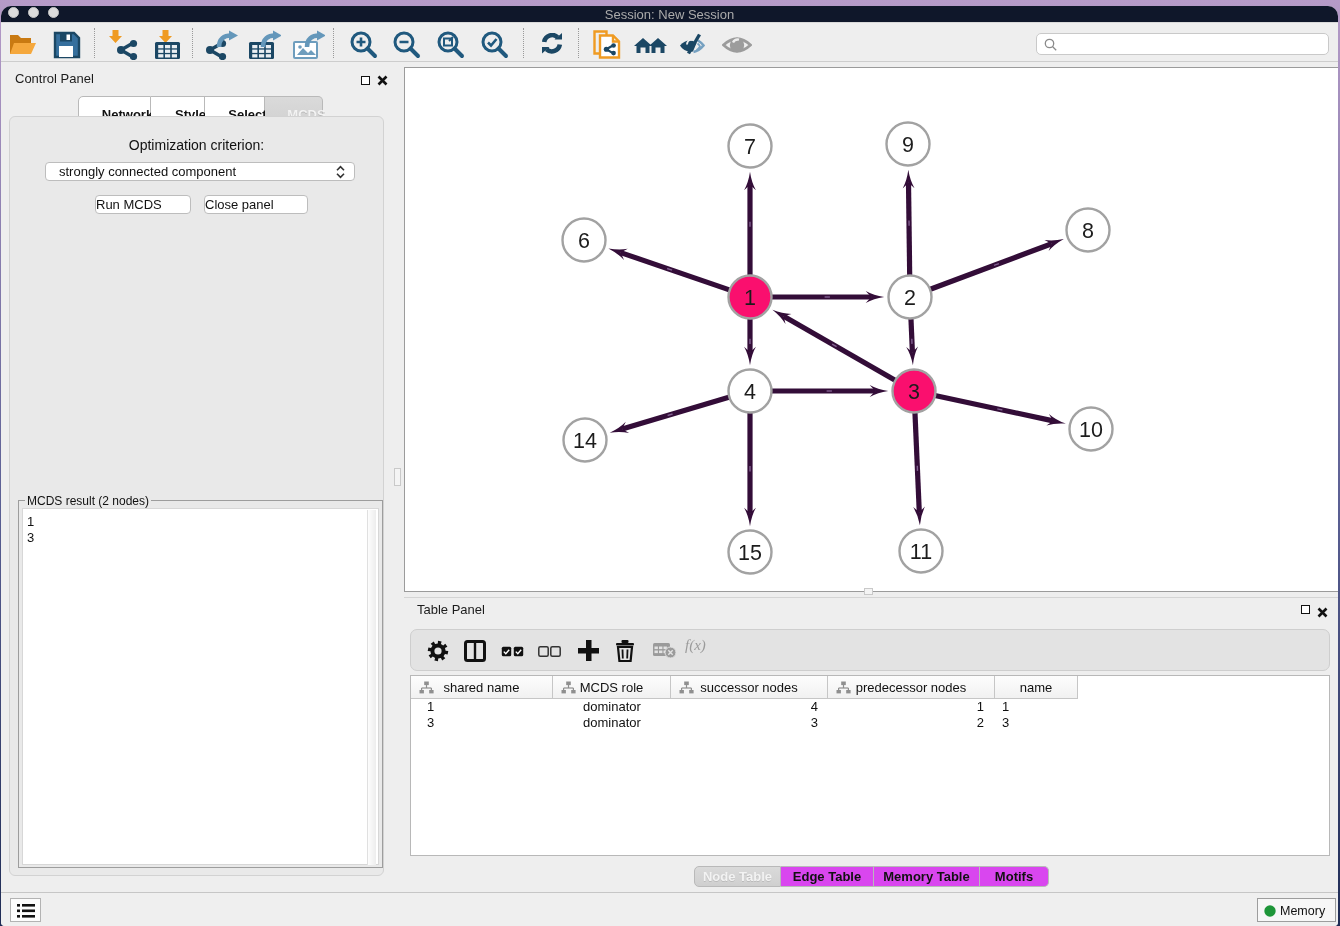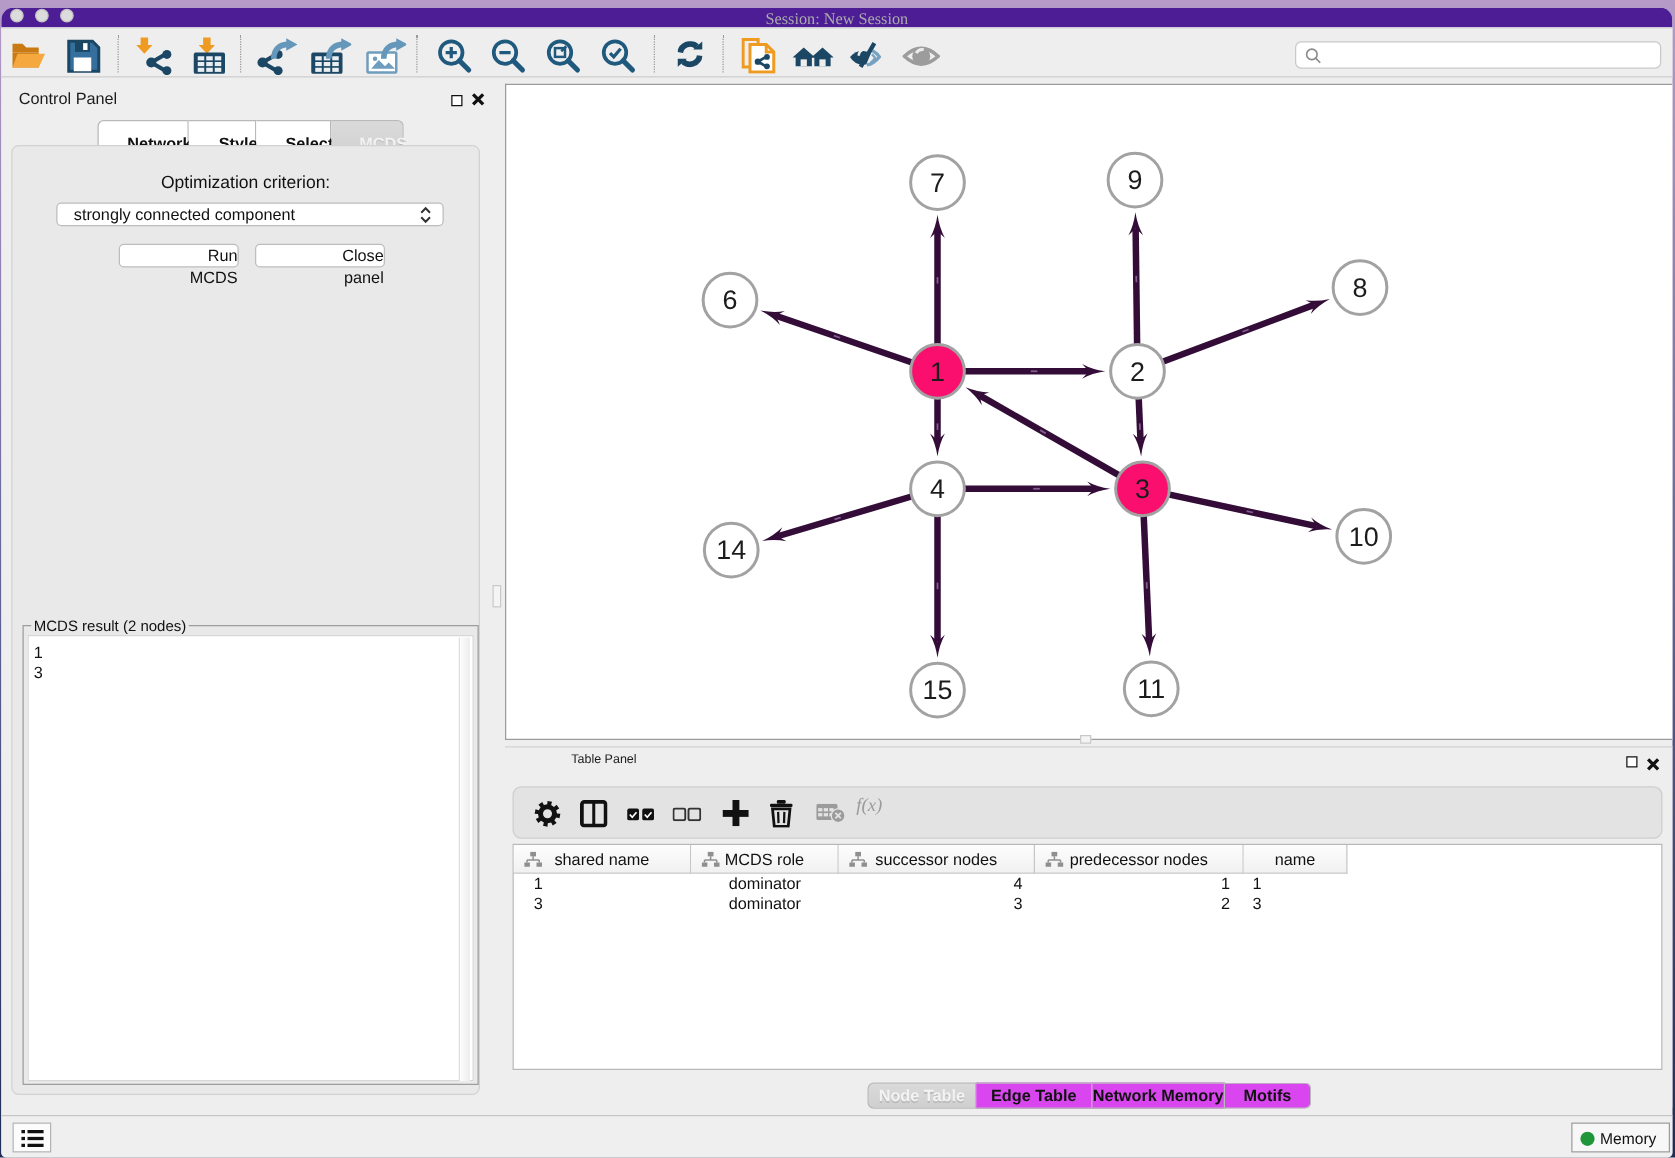--- a/index.html
+++ b/index.html
@@ -2,41 +2,41 @@
 <html><head>
 <meta charset="utf-8">
 <style>
 * { margin:0; padding:0; box-sizing:border-box; }
 html,body { width:1340px; height:926px; overflow:hidden; }
 body { font-family:"Liberation Sans", sans-serif; background:linear-gradient(#b69bc8, #5a5f93 55%, #1f2c55); }
 #win { position:absolute; left:1px; top:6px; width:1337px; height:920px;
   background:#eeeeee; border-radius:10px 10px 4px 4px; overflow:hidden; }
 .abs { position:absolute; }
 
-#titlebar { left:0; top:0; width:100%; height:16px; background:#4c1d95;font-family:Liberation Serif, serif; }
+#titlebar { left:0; top:0; width:100%; height:16px; background:#0f172a; }
 .mcirc { width:11px; height:11px; border-radius:50%; background:#dcdcdc; border:1px solid #c3c3c3; top:1px; }
 #apptitle { width:100%; top:1px; text-align:center; font-size:13px; color:#ababab; }
 
 #toolbar { left:0; top:16px; width:100%; height:40px; background:#eeeeee; border-top:1px solid #d9d9d9; border-bottom:1px solid #cdcdcd; }
 .tsep { top:5px; height:30px; width:1px; border-left:1px dotted #9a9a9a; }
 #searchbox { left:1035px; top:10px; width:293px; height:22px; background:#ffffff; border:1px solid #c9c9c9; border-radius:5px; }
 
 #cpanel { left:0; top:57px; width:391px; height:829px; background:#eeeeee; }
 #cpanel-title { left:14px; top:8px; font-size:13px; color:#1c1c1c; }
 .float-ic { width:9px; height:9px; border:1.5px solid #111; background:#fff; }
 .tabs { position:absolute; display:flex; }
 .tab { height:36px; font-size:13px; color:#111; background:#ffffff; border:1px solid #b9b9b9; border-left:none;
   display:flex; align-items:center; justify-content:center; font-weight:700;padding-left:26px; }
 .tab.first { border-left:1px solid #b9b9b9; border-radius:5px 0 0 5px; }
 .tab.last { border-radius:0 5px 5px 0; }
 .tab.sel { background:linear-gradient(#dadada,#cfcfcf); color:#f3f3f3; text-shadow:0 1px 0 #bbb; }
 #cp-body { left:8px; top:53px; width:375px; height:760px; background:#e9e9e9; border:1px solid #d2d2d2; border-radius:6px; }
 #optlabel { width:100%; top:74px; text-align:center; font-size:14px; color:#111; }
 #combo { left:44px; top:99px; width:310px; height:19px; background:#fff; border:1px solid #bdbdbd; border-radius:4px; font-size:13px; color:#111; line-height:17px; padding-left:13px; }
-.btn { background:#ffffff; border:1px solid #bdbdbd; border-radius:4px; font-size:13px; color:#111; text-align:right; line-height:17px; height:19px;padding-left:46px; }
+.btn { background:#ffffff; border:1px solid #bdbdbd; border-radius:4px; font-size:13px; color:#111; text-align:left; line-height:17px; height:19px; }
 #fieldset { left:17px; top:437px; width:365px; height:368px; border:1px solid #9d9d9d; }
 #fieldlegend { left:6px; top:-7px; background:#e9e9e9; font-size:12px; color:#111; padding:0 2px; }
 #fieldwhite { left:3px; top:7px; width:357px; height:357px; background:#fff; border:1px solid #d7d7d7; }
 #fscroll { right:2px; top:1px; width:9px; height:355px; background:linear-gradient(90deg,#fdfdfd,#ededed); border-left:1px solid #e0e0e0; }
 
 #statusbar { left:0; top:886px; width:100%; height:34px; background:#efefef; border-top:1px solid #c6c6c6; }
 #memorybtn { left:1256px; top:5px; width:79px; height:24px; background:#f7f7f7; border:1px solid #9d9d9d; font-size:13px; color:#111; }
 #listbtn { left:9px; top:5px; width:31px; height:24px; background:#fcfcfc; border:1px solid #b3b3b3; }
 
 #netwin { left:403px; top:61px; width:934px; height:525px; background:#ffffff; border:1px solid #9b9b9b; border-right:none; }
@@ -321,21 +321,21 @@
         <text x="516.0" y="471.5" text-anchor="middle" font-size="21.5" fill="#1c1c1c">11</text>
         <circle cx="180.0" cy="353.0" r="21.5" fill="#ffffff" stroke="#a2a2a2" stroke-width="2.4"></circle>
         <text x="180.0" y="360.5" text-anchor="middle" font-size="21.5" fill="#1c1c1c">14</text>
         <circle cx="345.0" cy="465.0" r="21.5" fill="#ffffff" stroke="#a2a2a2" stroke-width="2.4"></circle>
         <text x="345.0" y="472.5" text-anchor="middle" font-size="21.5" fill="#1c1c1c">15</text>
       </svg>
   </div>
   <div class="abs" style="left:863px;top:582px;width:9px;height:7px;background:#f4f4f4;border:1px solid #c9c9c9;"></div>
   <div class="abs" style="left:393px;top:462px;width:7px;height:18px;background:#f4f4f4;border:1px solid #c9c9c9;"></div>
   <div id="tpanel" class="abs">
-    <div class="abs" style="left:13px;top:4px;font-size:10px;color:#1c1c1c;margin-left:40px;">Table Panel</div>
+    <div class="abs" style="left:13px;top:4px;font-size:13px;color:#1c1c1c;">Table Panel</div>
     <div class="float-ic abs" style="left:897px;top:7px;"></div>
     <div class="abs" style="left:913px;top:6px;"><svg width="11" height="11" viewBox="0 0 11 11">
           <path d="M1.5 1.5 L9.5 9.5 M9.5 1.5 L1.5 9.5" stroke="#111" stroke-width="2.6"></path>
         </svg></div>
     <div id="tptools" class="abs">
         <svg class="abs" style="left:16px;top:10px" width="22" height="22" viewBox="0 0 22 22">
           <path d="M11.0,0.7 L14.6,1.4 L13.9,4.0 L16.2,5.5 L18.3,3.7 L20.4,6.8 L18.0,8.1 L18.6,10.8 L21.3,11.0 L20.6,14.6 L18.0,13.9 L16.5,16.2 L18.3,18.3 L15.2,20.4 L13.9,18.0 L11.2,18.6 L11.0,21.3 L7.4,20.6 L8.1,18.0 L5.8,16.5 L3.7,18.3 L1.6,15.2 L4.0,13.9 L3.4,11.2 L0.7,11.0 L1.4,7.4 L4.0,8.1 L5.5,5.8 L3.7,3.7 L6.8,1.6 L8.1,4.0 L10.8,3.4 Z" fill="#111" fill-rule="evenodd"></path>
           <circle cx="11" cy="11" r="3.6" fill="#e3e3e3"></circle>
         </svg>
         <svg class="abs" style="left:53px;top:10px" width="22" height="22" viewBox="0 0 22 22">
@@ -447,21 +447,21 @@
       <div class="cell" style="left:591px;top:23px;">1</div>
       <div class="cell" style="left:16px;top:39px;">3</div>
       <div class="cell" style="left:172px;top:39px;">dominator</div>
       <div class="cell" style="left:260px;top:39px;width:147px;text-align:right;">3</div>
       <div class="cell" style="left:417px;top:39px;width:156px;text-align:right;">2</div>
       <div class="cell" style="left:591px;top:39px;">3</div>
     </div>
     <div class="tabs" style="left:290px;top:268px;">
       <div class="btab first sel" style="width:87px;border-left:1px solid #b9b9b9;border-radius:5px 0 0 5px;background:linear-gradient(#dadada,#cfcfcf);color:#f3f3f3;text-shadow:0 1px 0 #bbb;">Node Table</div>
       <div class="btab" style="width:93px;">Edge Table</div>
-      <div class="btab" style="width:106px;">Network Memory</div>
+      <div class="btab" style="width:106px;">Memory Table</div>
       <div class="btab" style="width:69px;border-radius:0 5px 5px 0;">Motifs</div>
     </div>
   </div>
   <div id="statusbar" class="abs">
     <div id="listbtn" class="abs">
       <svg width="18" height="16" viewBox="0 0 18 16" style="position:absolute;left:6px;top:4px;">
         <rect x="0" y="1" width="3" height="2.6" fill="#111"></rect>
           <rect x="5" y="1" width="13" height="2.6" fill="#111"></rect>
         <rect x="0" y="6.5" width="3" height="2.6" fill="#111"></rect>
           <rect x="5" y="6.5" width="13" height="2.6" fill="#111"></rect>

